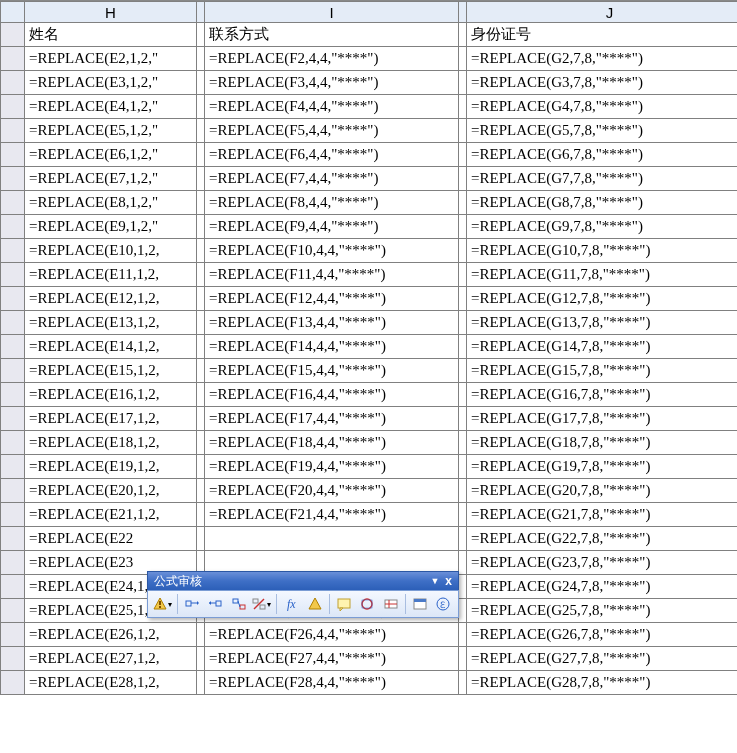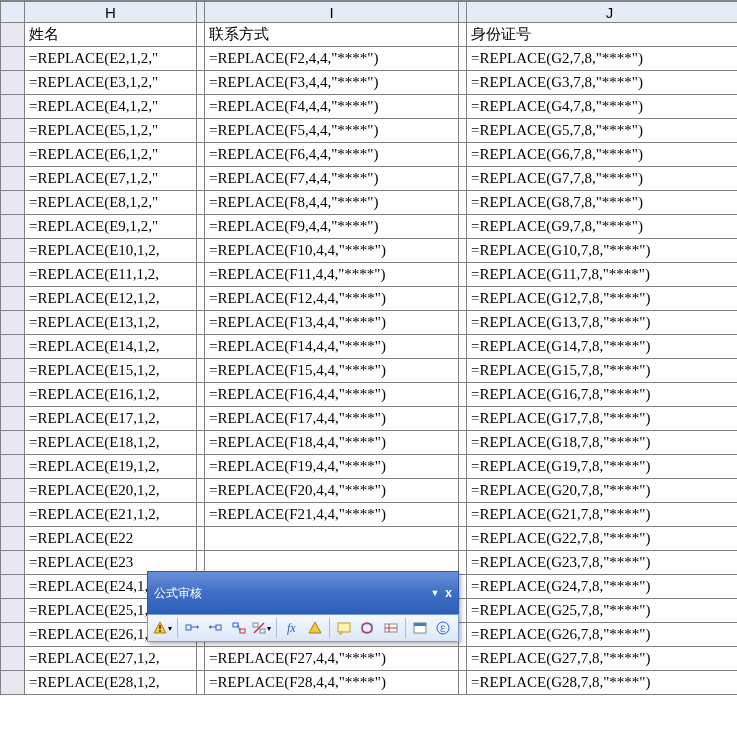--- a/index.html
+++ b/index.html
@@ -7,21 +7,21 @@
   table{border-collapse:collapse;table-layout:fixed;width:100%;}
   td,th{border:1px solid #808080;height:23px;padding:0 4px;overflow:hidden;white-space:nowrap;text-overflow:clip;font-weight:normal;text-align:left;vertical-align:middle;}
   .rowhead{width:24px;background:#e8e8f0;border-right:1px solid #808080;}
   .colhead{background:#e4ecf7;text-align:center;border-bottom:1px solid #808080;height:20px;font-family:Arial,sans-serif;}
   .col-h{width:172px;}
   .col-i{width:254px;}
   .col-j{width:286px;}
   .gap{width:8px;background:#fff;}
   
   .toolbar{position:absolute;top:570px;left:147px;width:312px;font-family:"Tahoma","SimSun";font-size:12px;box-shadow:2px 2px 4px rgba(0,0,0,.3);}
-  .tb-title{background:linear-gradient(#6a8fd8,#3e6fc6 50%,#2c5fb8);color:#fff;height:18px;line-height:18px;padding:12px 6px;display:flex;justify-content:space-between;align-items:flex-end;border:1px solid #2b57a4;border-bottom:none;}
+  .tb-title{background:linear-gradient(#6a8fd8,#3e6fc6 50%,#2c5fb8);color:#fff;height:18px;line-height:18px;padding:0 6px;display:flex;justify-content:space-between;align-items:flex-end;border:1px solid #2b57a4;border-bottom:none;}
   .tb-close{font-family:Arial;font-weight:bold;cursor:pointer;}
   .tb-body{background:linear-gradient(#f4f8ff,#dce7f7);border:1px solid #7a9cd4;height:26px;display:flex;align-items:center;padding:0 4px;gap:2px;}
   .tb-btn{width:20px;height:20px;display:flex;align-items:center;justify-content:center;border:1px solid transparent;border-radius:2px;cursor:pointer;}
   .tb-sep{width:1px;height:20px;background:#a8bde0;margin:0 2px;}
   .dropdown-arrow{font-size:8px;margin-left:1px;}
   svg{display:block;}
 </style>
 </head>
 <body>
 

